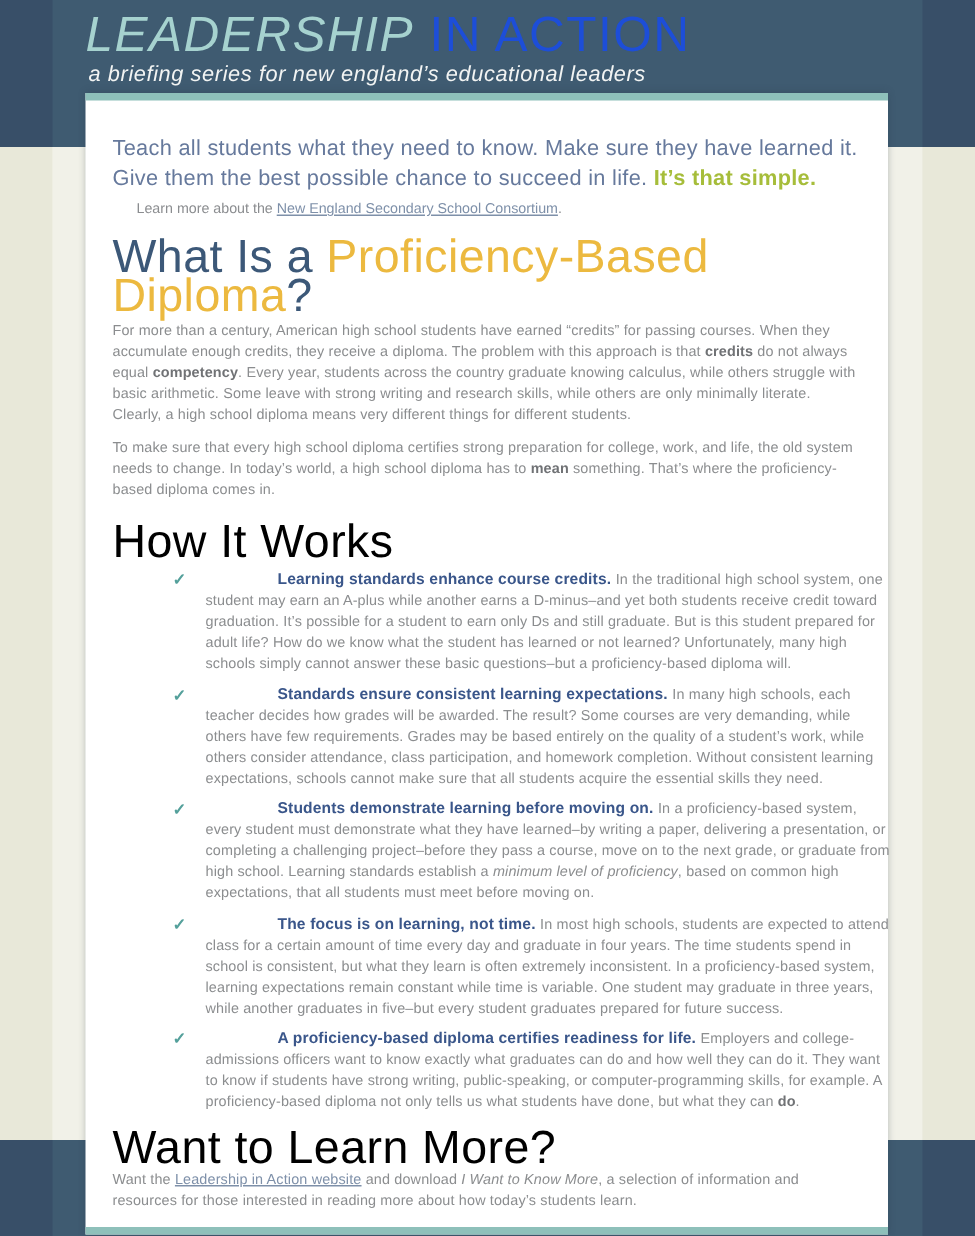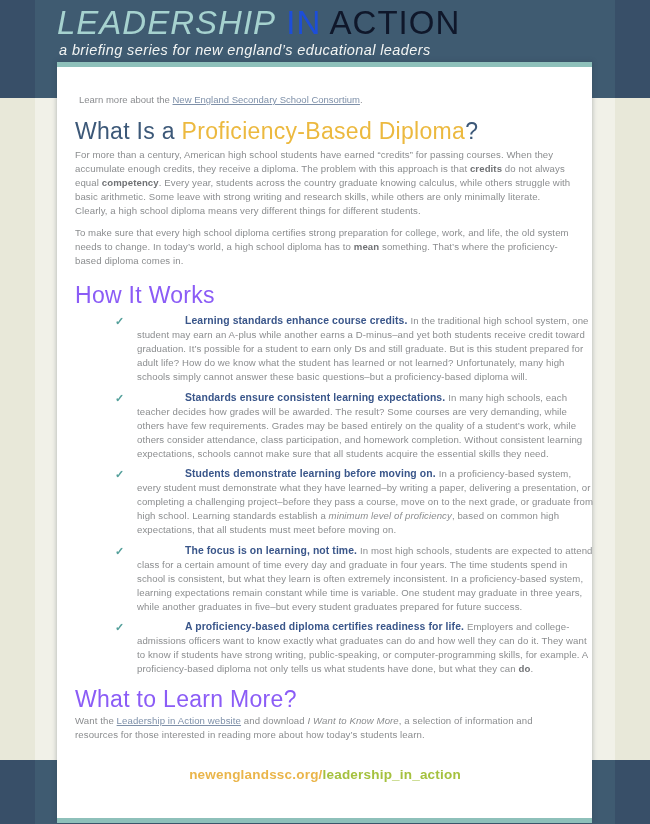--- a/index.html
+++ b/index.html
@@ -18,48 +18,48 @@
   .beige-outer{background:#e8e8d9;width:35px;}
   .beige-inner{background:#f1f1e8;width:23px;}
   .beige-ol{left:0;} .beige-il{left:35px;} .beige-ir{left:592px;} .beige-or{left:615px;}
 
   
   .masthead{position:absolute;left:57px;top:5px;width:560px;}
   .masthead h1{
     margin:0;font-weight:400;font-size:33px;letter-spacing:1px;line-height:36px;
     font-family:"Liberation Sans", sans-serif;
   }
-  .t-lead{color:#a6d2cf;font-style:italic;} .t-in{color:#1d4ed8;} .t-action{color:#0f172a;}
+  .t-lead{color:#a6d2cf;font-style:italic;} .t-in{color:#1d4ed8;} .t-action{color:#1d4ed8;}
   .masthead .tagline{
     margin:1px 0 0 2px;color:#f2f4f3;font-size:14.5px;letter-spacing:.4px;font-weight:400;font-style:italic;
   }
 
   
   .card{
     position:absolute;left:57px;top:62px;width:535px;height:751px;
     background:#ffffff;
     border-top:5px solid #8ec0ba;border-bottom:5px solid #8ec0ba;
     box-shadow:0 0 5px rgba(40,55,70,.35);
     box-sizing:content-box;
   }
   .card-inner{padding:22px 17px 0 18px;}
 
   
   .intro-lead{
     margin:0;color:#66799c;font-size:14.5px;line-height:20px;letter-spacing:.2px;
   }
-  .intro-small{margin:4px 0 0 4px;font-size:9.5px;color:#8b8d90;line-height:13px;}
+  .intro-small{margin:4px 0 0 16px;font-size:9.5px;color:#8b8d90;line-height:13px;}
 
   
   .h2{
-    margin:12px 0 0 0;font-weight:400;font-size:23px;line-height:26px;letter-spacing:.3px;
+    margin:12px 0 0 0;font-weight:400;font-size:31px;line-height:26px;letter-spacing:.3px;
   }
   .h2 .blue{color:#3c5878;}
   .h2 .gold{color:#ecb93f;}
-  .h2.teal{color:#8b5cf6;margin-top:14px;}
+  .h2.teal{color:#000000;margin-top:14px;}
   .h2.teal.want{margin-top:10px;}
 
   
   .p{
     margin:4px 0 0 0;font-size:9.6px;line-height:14px;color:#8b8d8f;letter-spacing:.1px;
   }
   .p.p2{margin-top:8px;}
 
   
   ul.hiw{list-style:none;margin:6px 0 0 0;padding:0 0 0 40px;}
@@ -99,20 +99,21 @@
 <div class="band-col bl col-right"></div>
 
 <div class="masthead">
   <h1><span class="t-lead">LEADERSHIP</span> <span class="t-in">IN</span> <span class="t-action">ACTION</span></h1>
   <p class="tagline">a briefing series for new england’s educational leaders</p>
 </div>
 
 <div class="card">
   <div class="card-inner">
 
+    <p class="intro-lead"><span>Teach all students what they need to know. Make sure they have learned it. Give them the best possible chance to succeed in life. </span><span class="seg-green">It’s that simple.</span></p>
     <p class="intro-small"><span>Learn more about the </span><span class="seg-link">New England Secondary School Consortium</span><span>.</span></p>
 
     <h2 class="h2"><span class="blue">What Is a </span><span class="gold">Proficiency-Based Diploma</span><span class="blue">?</span></h2>
     <p class="p"><span>For more than a century, American high school students have earned “credits” for passing courses. When they accumulate enough credits, they receive a diploma. The problem with this approach is that </span><span class="seg-b">credits</span><span> do not always equal </span><span class="seg-b">competency</span><span>. Every year, students across the country graduate knowing calculus, while others struggle with basic arithmetic. Some leave with strong writing and research skills, while others are only minimally literate. Clearly, a high school diploma means very different things for different students.</span></p>
     <p class="p p2"><span>To make sure that every high school diploma certifies strong preparation for college, work, and life, the old system needs to change. In today’s world, a high school diploma has to </span><span class="seg-b">mean</span><span> something. That’s where the proficiency-based diploma comes in.</span></p>
 
     <h2 class="h2 teal">How It Works</h2>
     <ul class="hiw">
       <li>
         <span class="check">✓</span><span class="lead">Learning standards enhance course credits. </span><span><span>In the traditional high school system, one student may earn an A-plus while another earns a D-minus–and yet both students receive credit toward graduation. It’s possible for a student to earn only Ds and still graduate. But is this student prepared for adult life? How do we know what the student has learned or not learned? Unfortunately, many high schools simply cannot answer these basic questions–but a proficiency-based diploma will.</span></span>
@@ -124,19 +125,19 @@
         <span class="check">✓</span><span class="lead">Students demonstrate learning before moving on. </span><span><span>In a proficiency-based system, every student must demonstrate what they have learned–by writing a paper, delivering a presentation, or completing a challenging project–before they pass a course, move on to the next grade, or graduate from high school. Learning standards establish a </span><span class="seg-i">minimum level of proficiency</span><span>, based on common high expectations, that all students must meet before moving on.</span></span>
       </li>
       <li>
         <span class="check">✓</span><span class="lead">The focus is on learning, not time. </span><span><span>In most high schools, students are expected to attend class for a certain amount of time every day and graduate in four years. The time students spend in school is consistent, but what they learn is often extremely inconsistent. In a proficiency-based system, learning expectations remain constant while time is variable. One student may graduate in three years, while another graduates in five–but every student graduates prepared for future success.</span></span>
       </li>
       <li>
         <span class="check">✓</span><span class="lead">A proficiency-based diploma certifies readiness for life. </span><span><span>Employers and college-admissions officers want to know exactly what graduates can do and how well they can do it. They want to know if students have strong writing, public-speaking, or computer-programming skills, for example. A proficiency-based diploma not only tells us what students have done, but what they can </span><span class="seg-b">do</span><span>.</span></span>
       </li>
     </ul>
 
-    <h2 class="h2 teal want">What to Learn More?</h2>
+    <h2 class="h2 teal want">Want to Learn More?</h2>
     <p class="lm-body"><span>Want the </span><span class="seg-link">Leadership in Action website</span><span> and download </span><span class="seg-i">I Want to Know More</span><span>, a selection of information and resources for those interested in reading more about how today’s students learn.</span></p>
 
     <p class="footer-url"><span class="u-gold">newenglandssc.org/</span><span class="u-green">leadership_in_action</span></p>
 
   </div>
 </div>
 
 </body></html>

